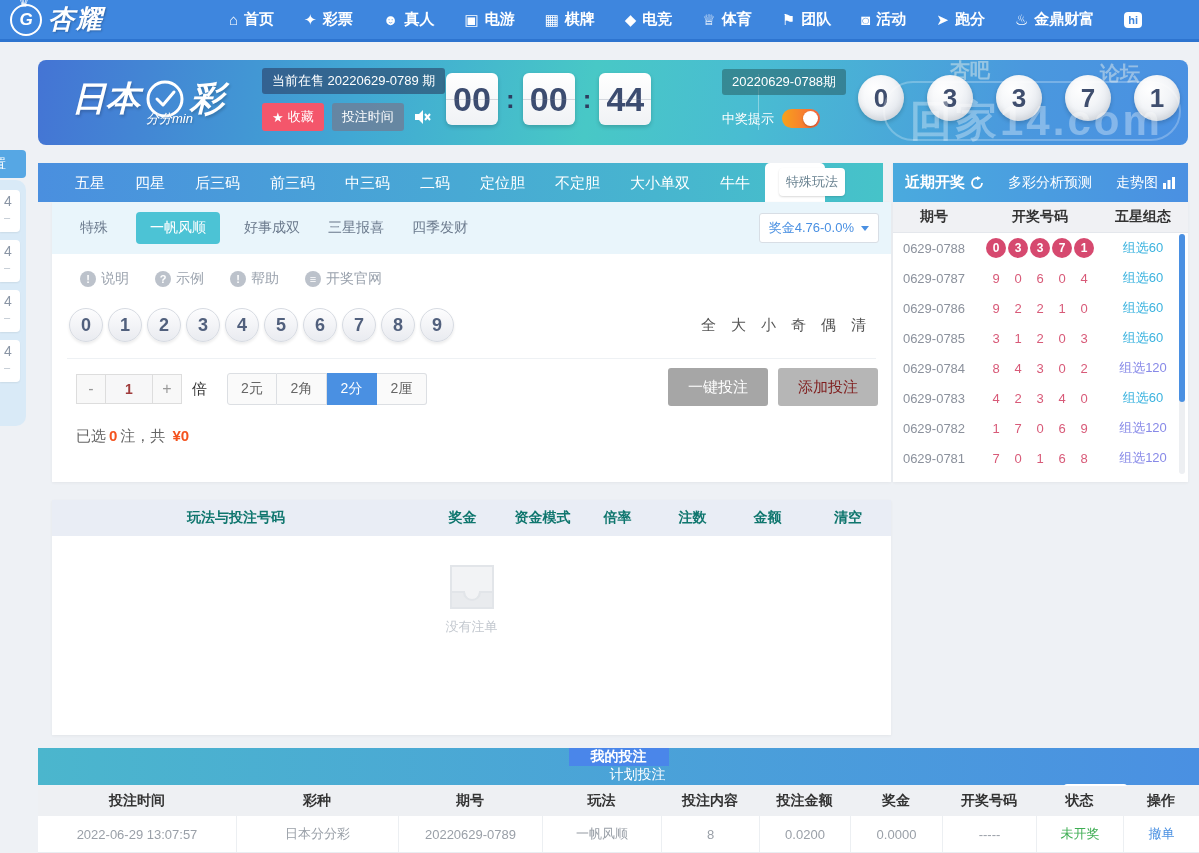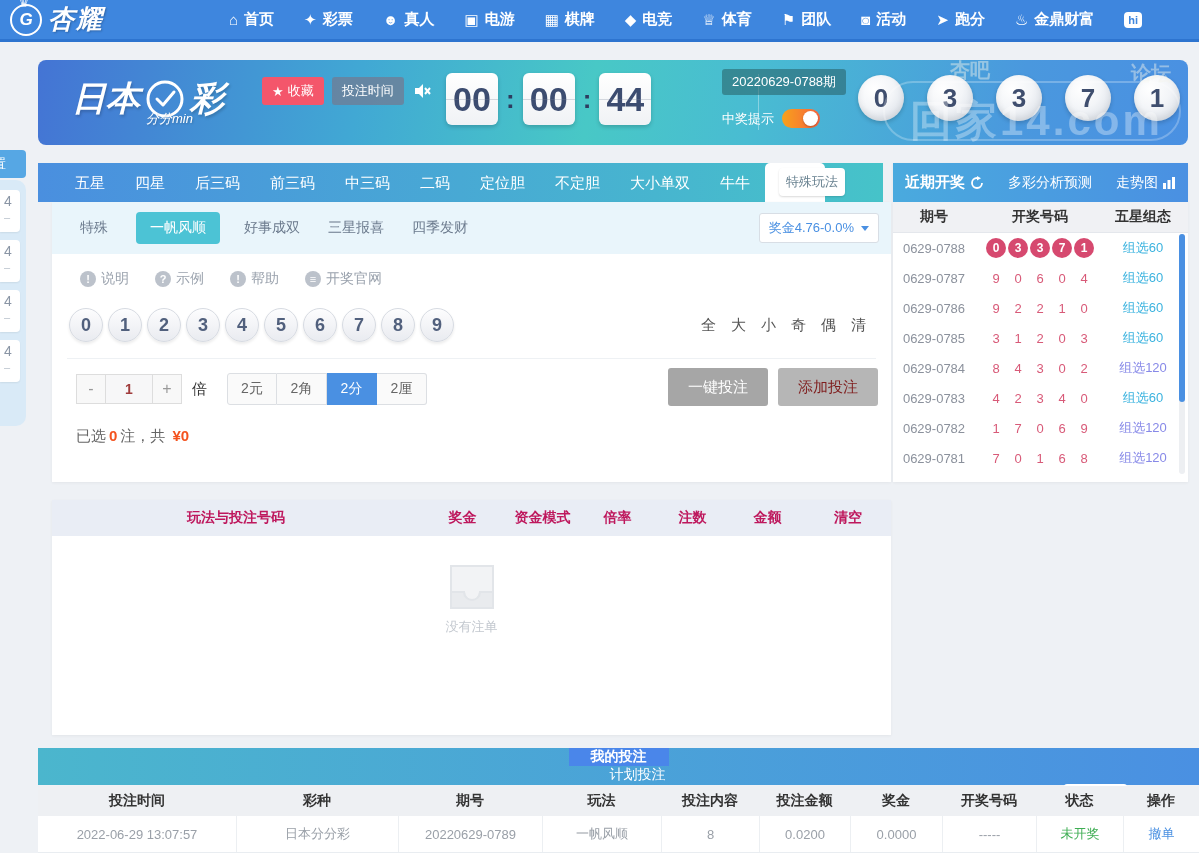--- a/index.html
+++ b/index.html
@@ -58,21 +58,21 @@
     background:linear-gradient(90deg,#f7a21b,#f7633f); position:relative; cursor:pointer; }
   .toggle::after { content:""; position:absolute; right:2px; top:2px; width:15px; height:15px;
     border-radius:50%; background:#fff; box-shadow:0 1px 2px rgba(0,0,0,.25); }
   .hballs { position:absolute; left:820px; top:15px; display:flex; gap:23px; z-index:2; }
   .hball { width:46px; height:46px; border-radius:50%;
     background:radial-gradient(circle at 35% 30%,#ffffff 0%,#f3f5f8 45%,#dde2e9 80%,#ced4dd 100%);
     display:flex; align-items:center; justify-content:center; font-size:26px; font-weight:bold;
     color:#3f4e6e; box-shadow:inset 0 -3px 6px rgba(0,0,0,.08), 0 2px 4px rgba(0,0,0,.18); }
   .wm { position:absolute; color:rgba(245,243,235,.45); font-weight:bold; z-index:3; pointer-events:none; }
   .wm1 { left:912px; top:-3px; font-size:20px; }
-  .wm2 { left:1062px; top:0px; font-size:20px;margin-left:31px; }
+  .wm2 { left:1062px; top:0px; font-size:20px; }
   .wm3 { left:872px; top:33px; font-size:42px; letter-spacing:3px; color:rgba(255,255,255,.33); }
   .wm-box { position:absolute; left:845px; top:21px; width:298px; height:60px;
     border:2px solid rgba(255,255,255,.25); border-radius:32px; z-index:3; pointer-events:none; }
 
   
   .tabbar { position:absolute; left:38px; top:163px; width:845px; height:39px;
     background:linear-gradient(90deg,#4a8fdf,#46c3c9); display:flex; align-items:flex-start; }
   .gtabs { display:flex; margin-left:22px; height:39px; align-items:center; }
   .gtab { color:#fff; font-size:15px; padding:0 15px; height:39px; line-height:39px; cursor:pointer; white-space:nowrap; }
   .gtab.active { background:#fff; color:#3ab0c8; border-radius:5px 5px 0 0; }
@@ -119,21 +119,21 @@
     border-radius:3px; color:#fff; font-size:15px; display:flex; align-items:center; justify-content:center; cursor:pointer; }
   .btn-addbet { position:absolute; left:726px; top:9px; width:100px; height:38px; background:#b6b6b6;
     border-radius:3px; color:#7f1d1d; font-size:15px; display:flex; align-items:center; justify-content:center; cursor:pointer; }
   .summary { padding:22px 0 0 24px; color:#666; font-size:15px; }
   .summary .hot-num { color:#f4531f; font-weight:bold; padding:0 3px; }
 
   
   .bet-panel { position:absolute; left:52px; top:500px; width:839px; height:235px; background:#fff;
     box-shadow:0 1px 3px rgba(0,0,0,.05); }
   .bet-head { height:36px; background:#e9edf5; display:flex; align-items:center; }
-  .bh { font-size:14px; font-weight:bold; color:#be185d; text-align:center; }
+  .bh { font-size:14px; font-weight:bold; color:#0f766e; text-align:center; }
   .bc0{width:368px;} .bc1{width:85px;} .bc2{width:75px;} .bc3{width:75px;}
   .bc4{width:75px;} .bc5{width:75px;} .bc6{width:86px;}
   .empty-wrap { display:flex; flex-direction:column; align-items:center; padding-top:28px; }
   .empty-text { margin-top:8px; color:#c3c8cf; font-size:13px; }
 
   
   .right-panel { position:absolute; left:893px; top:163px; width:295px; height:319px; background:#fff;
     box-shadow:0 1px 3px rgba(0,0,0,.05); }
   .rp-head { height:39px; background:linear-gradient(90deg,#4aaade,#4a90e2); display:flex;
     align-items:center; justify-content:space-between; padding:0 12px; color:#fff; }
@@ -261,20 +261,21 @@
         <svg width="42" height="42" viewBox="0 0 42 42">
             <circle cx="21" cy="21" r="17" fill="none" stroke="#fff" stroke-width="3"></circle>
             <polyline points="13,21 19,27 30,14" fill="none" stroke="#fff" stroke-width="3" stroke-linecap="round" stroke-linejoin="round"></polyline>
           </svg>
         <span class="logo-sub">分分min</span>
       </span>
       <span class="logo-txt">彩</span>
     </div>
 
     <div class="sell-col">
+      <span class="sell-label">当前在售 20220629-0789 期</span>
       <div class="sell-btns">
         <span class="btn-fav">
             <span>★</span>
             <span>收藏</span>
           </span>
         <span class="btn-time">投注时间</span>
         <span class="mute">
           <svg width="18" height="16" viewBox="0 0 18 16">
               <polygon points="1,5 5,5 9,1 9,15 5,11 1,11" fill="#fff"></polygon>
               <line x1="11" y1="5" x2="16" y2="11" stroke="#fff" stroke-width="2"></line>

